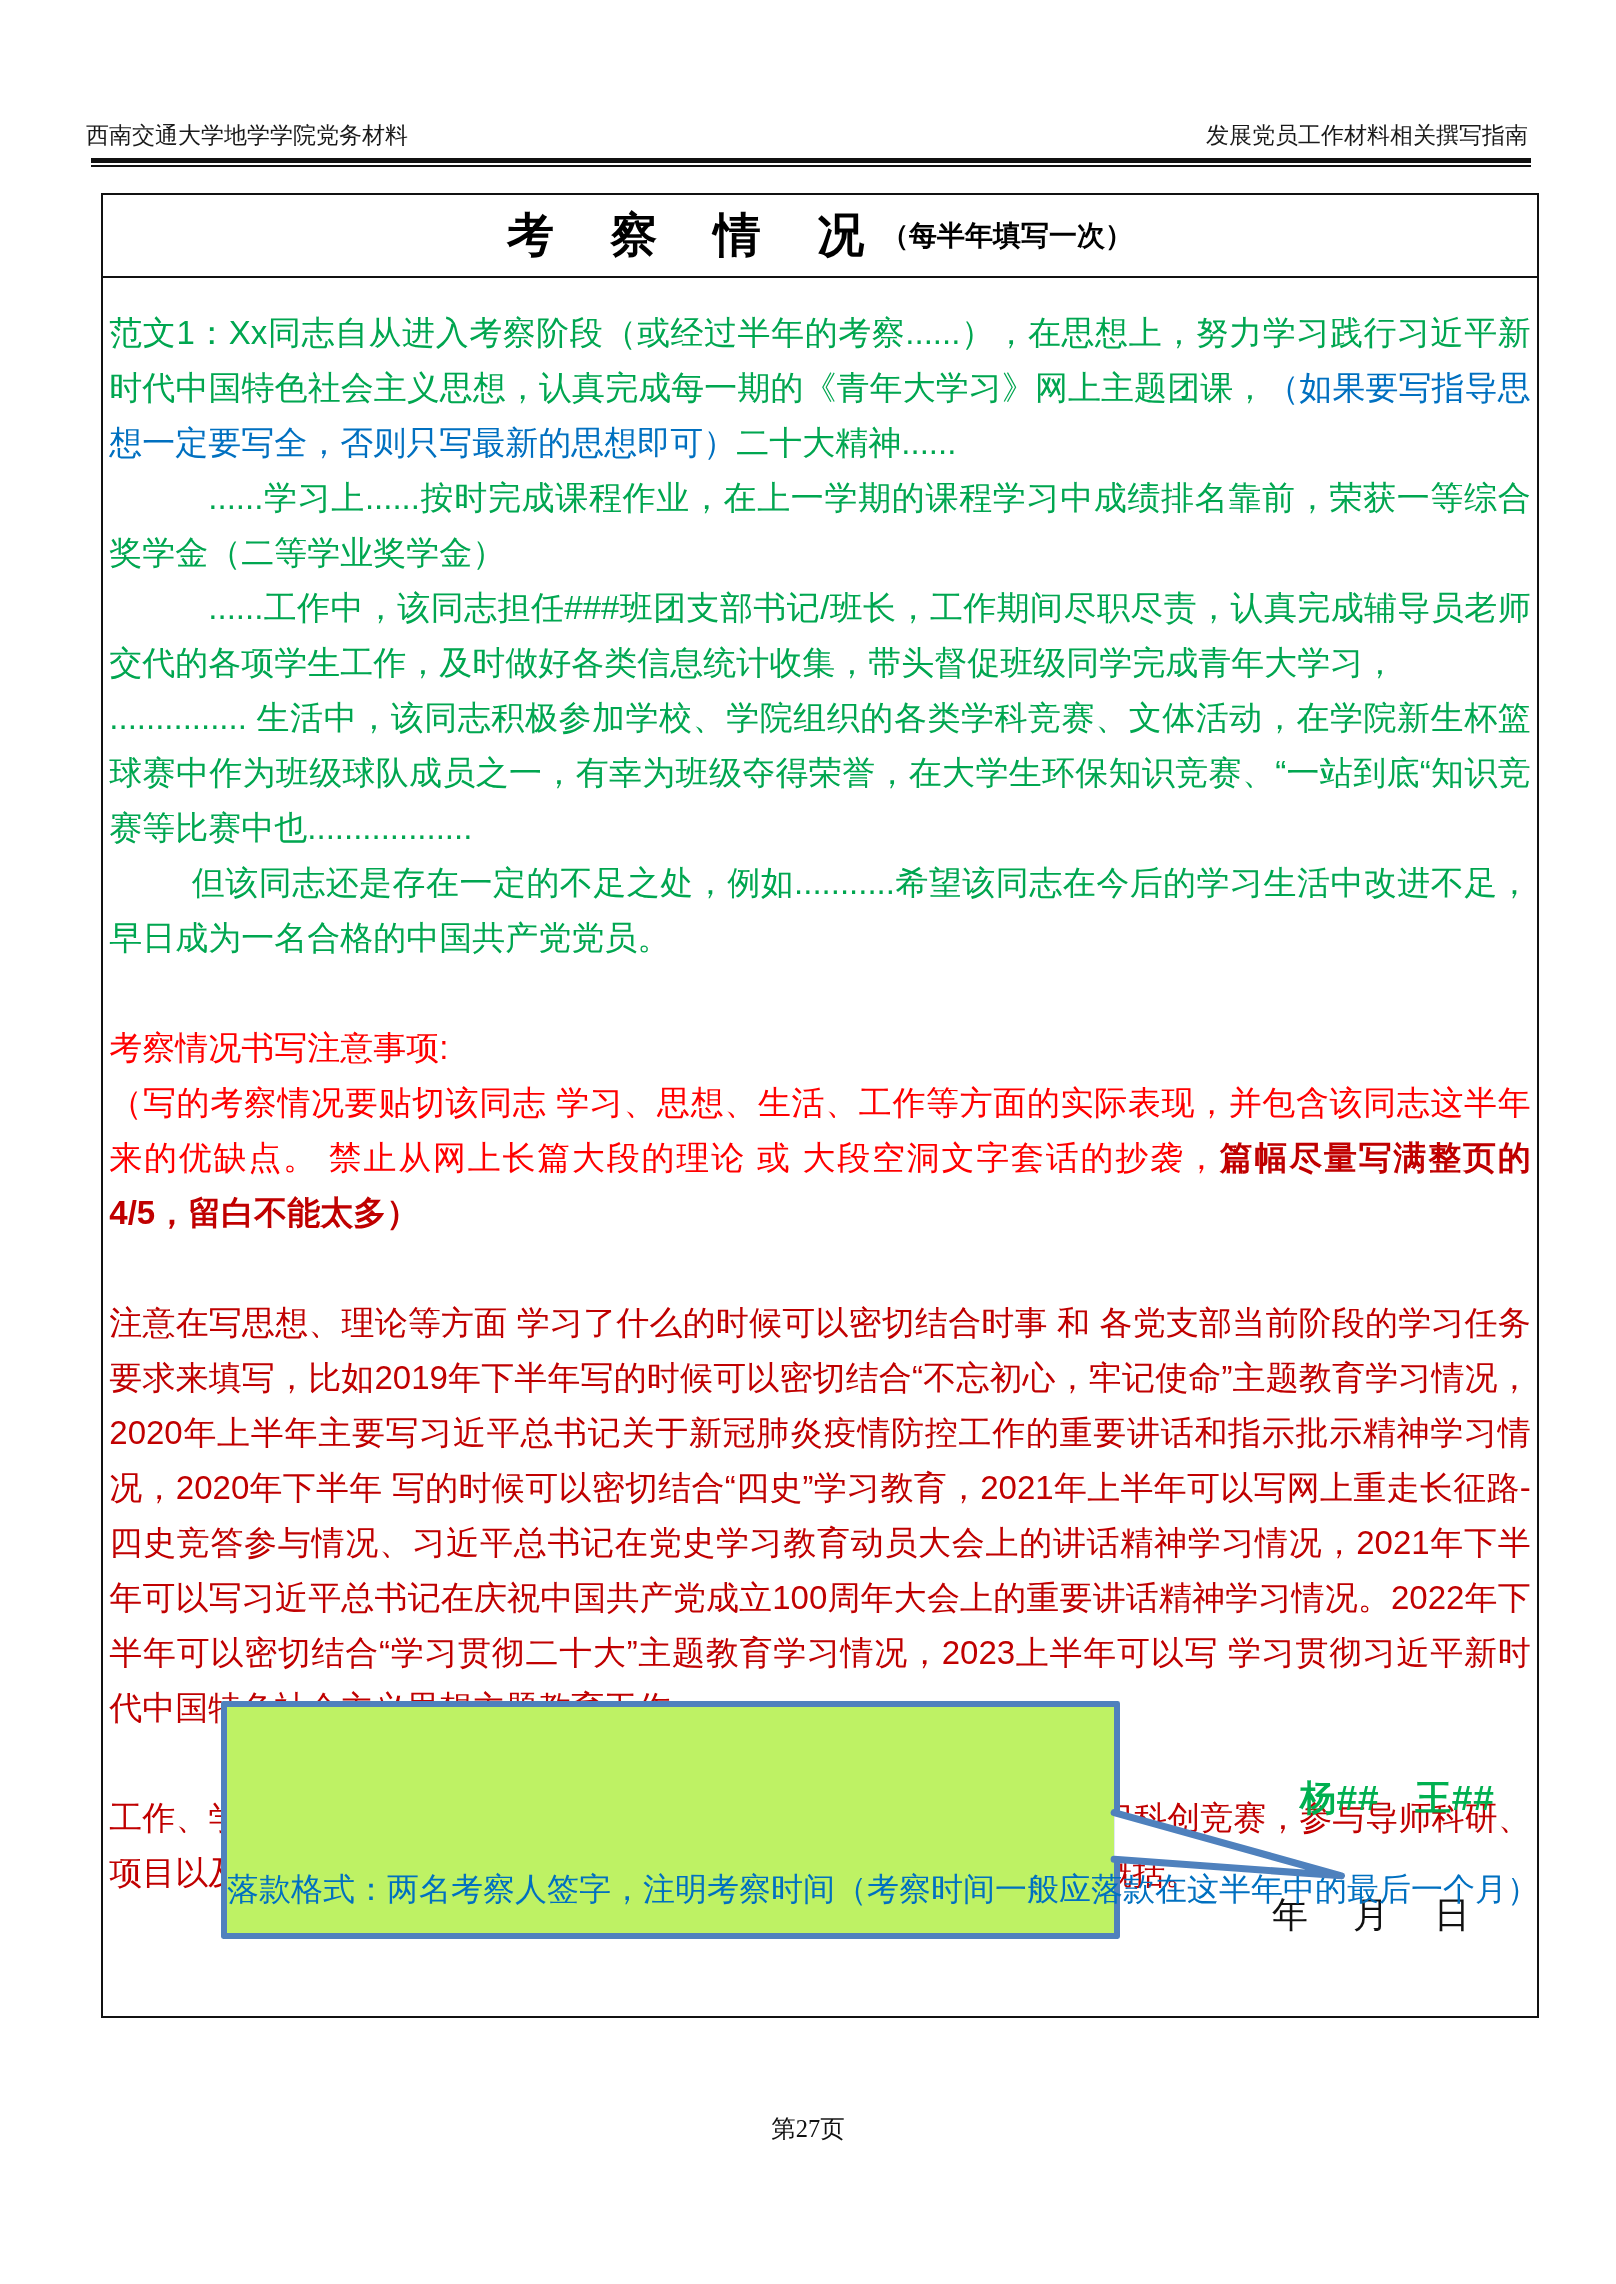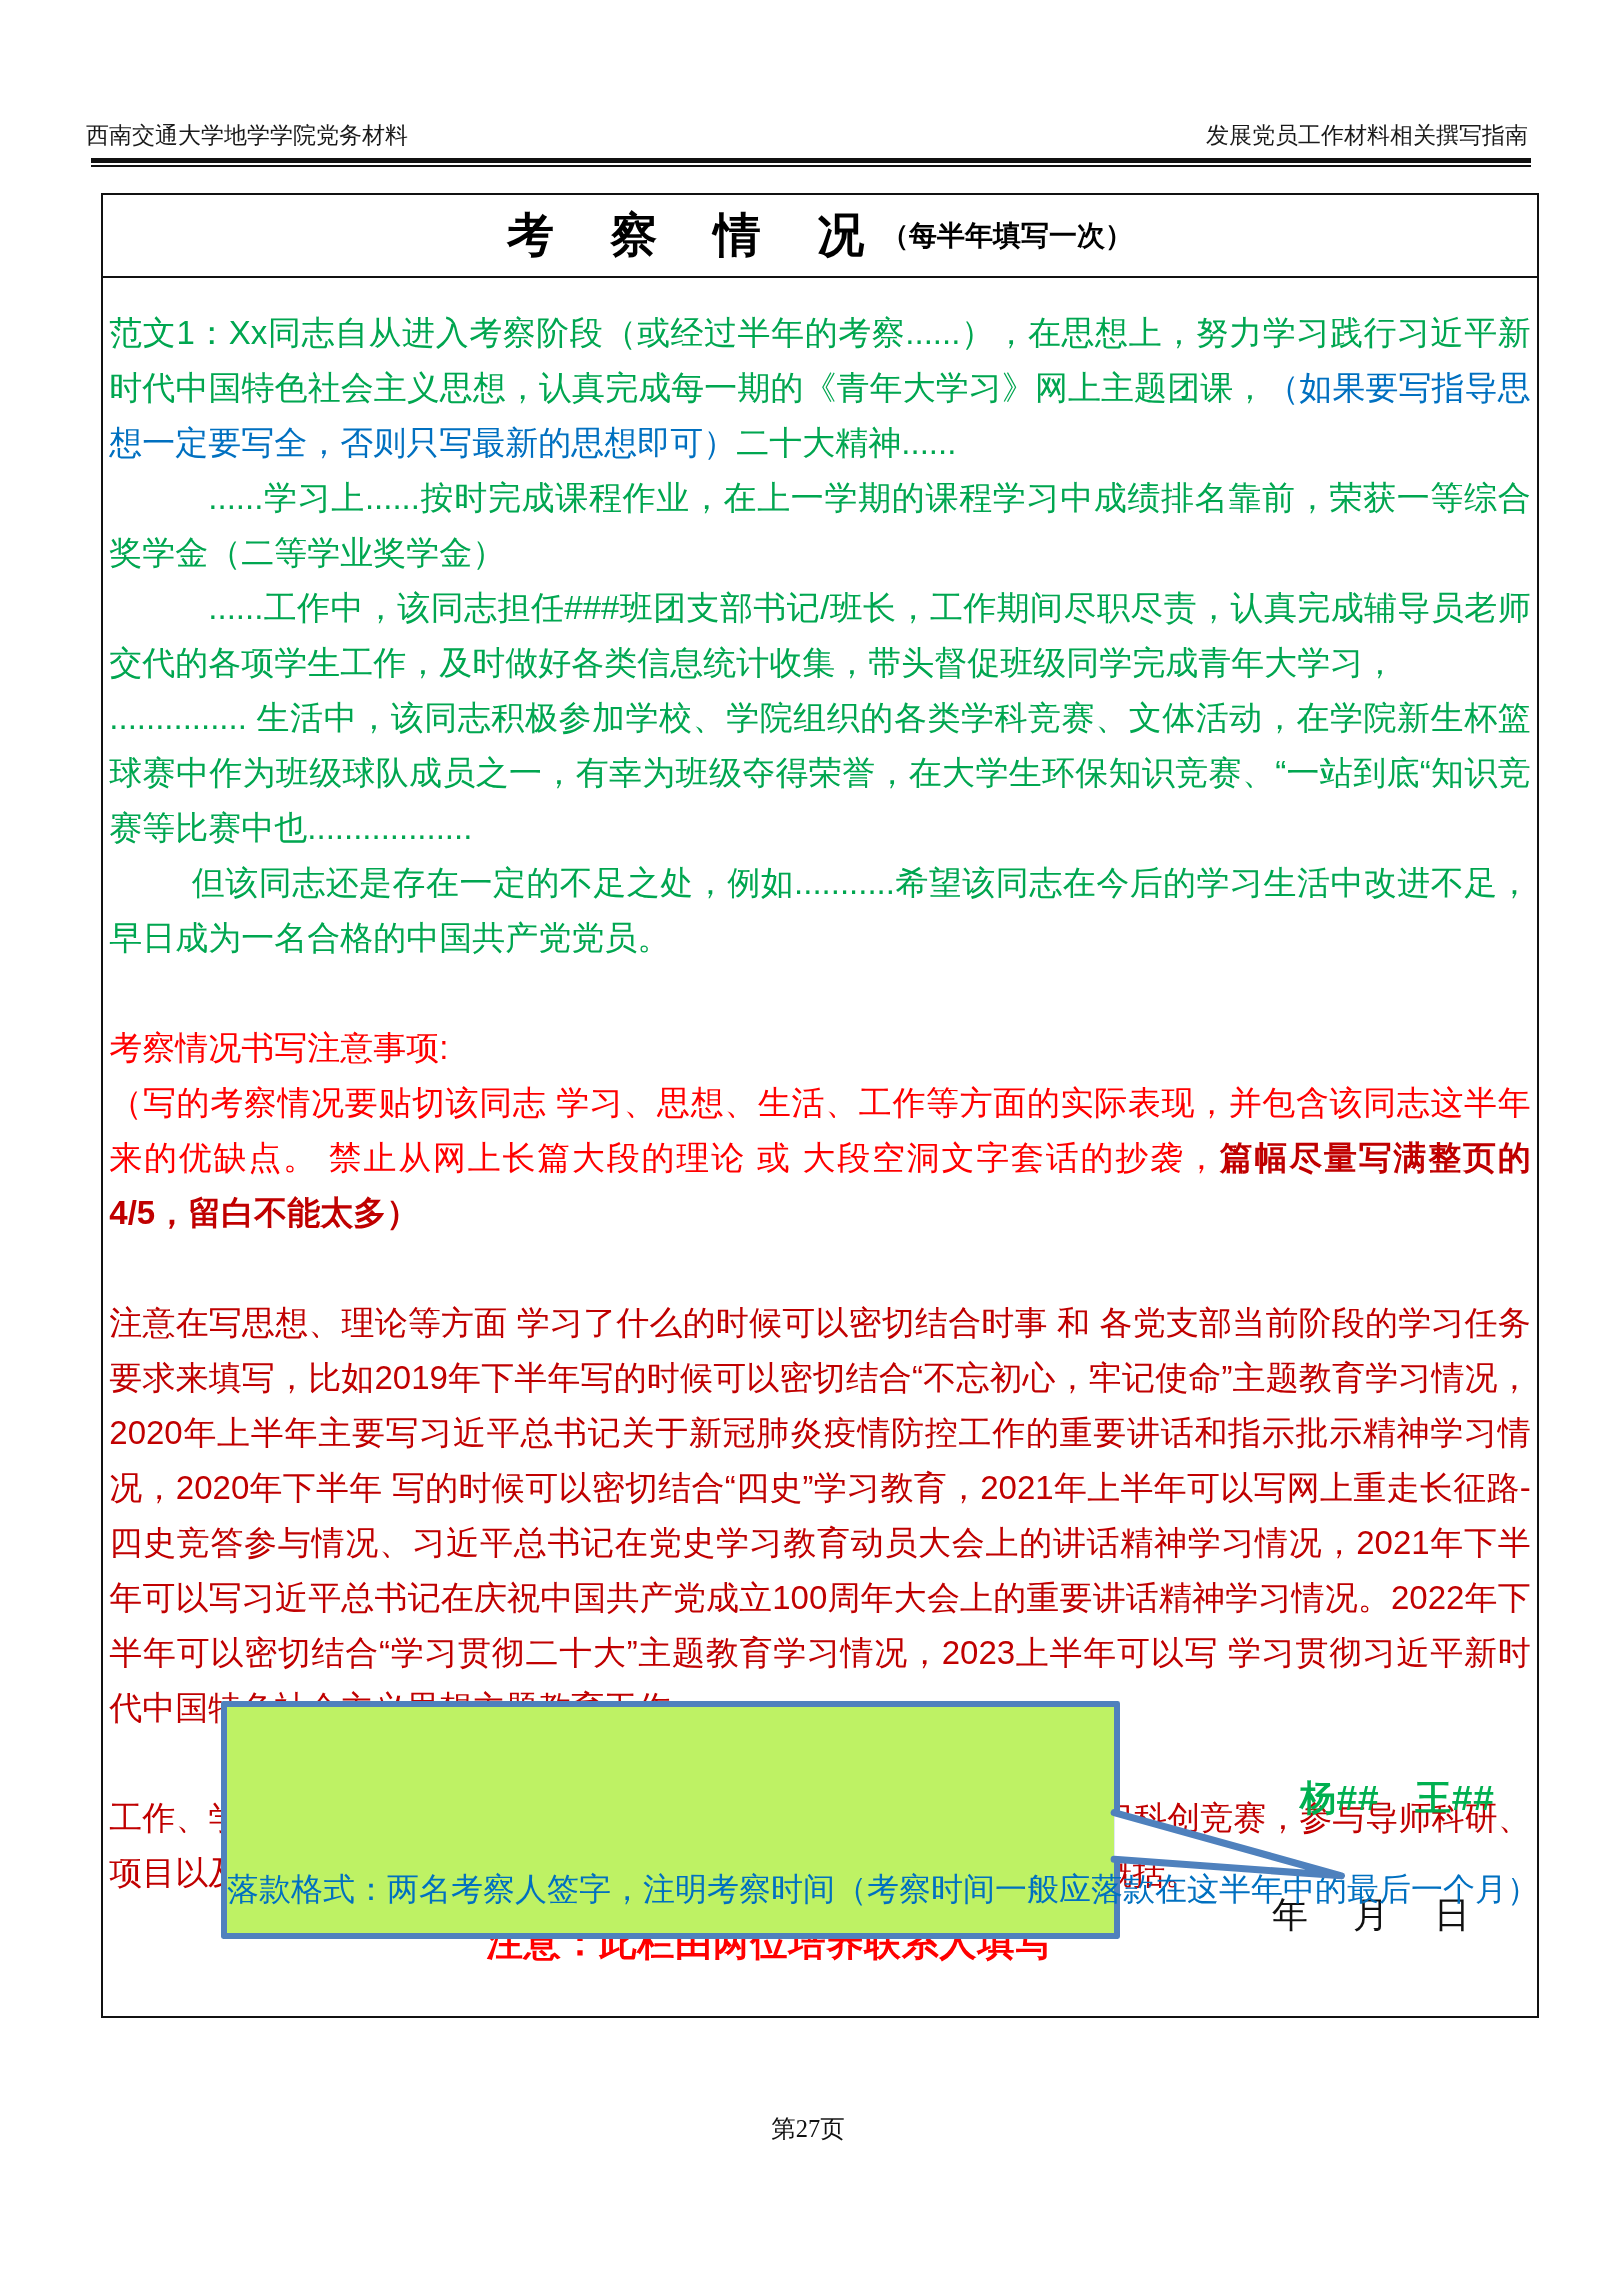--- a/index.html
+++ b/index.html
@@ -89,18 +89,17 @@
     <div class="callout-line">落款格式：两名考察人签字，</div>
     <div class="callout-line">注明考察时间</div>
     <div class="callout-line">（考察时间一般应落款在这半年中的最后一个月）</div>
   </div>
   <svg class="callout-tail" width="1616" height="2284" viewBox="0 0 2048 2894">
     <path d="M1412 2297 L1700 2377 L1412 2356" fill="#ffffff" stroke="#4F81BD" stroke-width="9" stroke-linejoin="round" stroke-linecap="round"></path>
   </svg>
 
   <div class="sign-names">杨##　王##</div>
   <div class="date-line">年　 月　 日</div>
-  <div class="fill-note">注意：此栏由两位培养联系人填写</div>
 
   <div class="footer">第27页</div>
 
 </div>
 
 
 </body></html>

